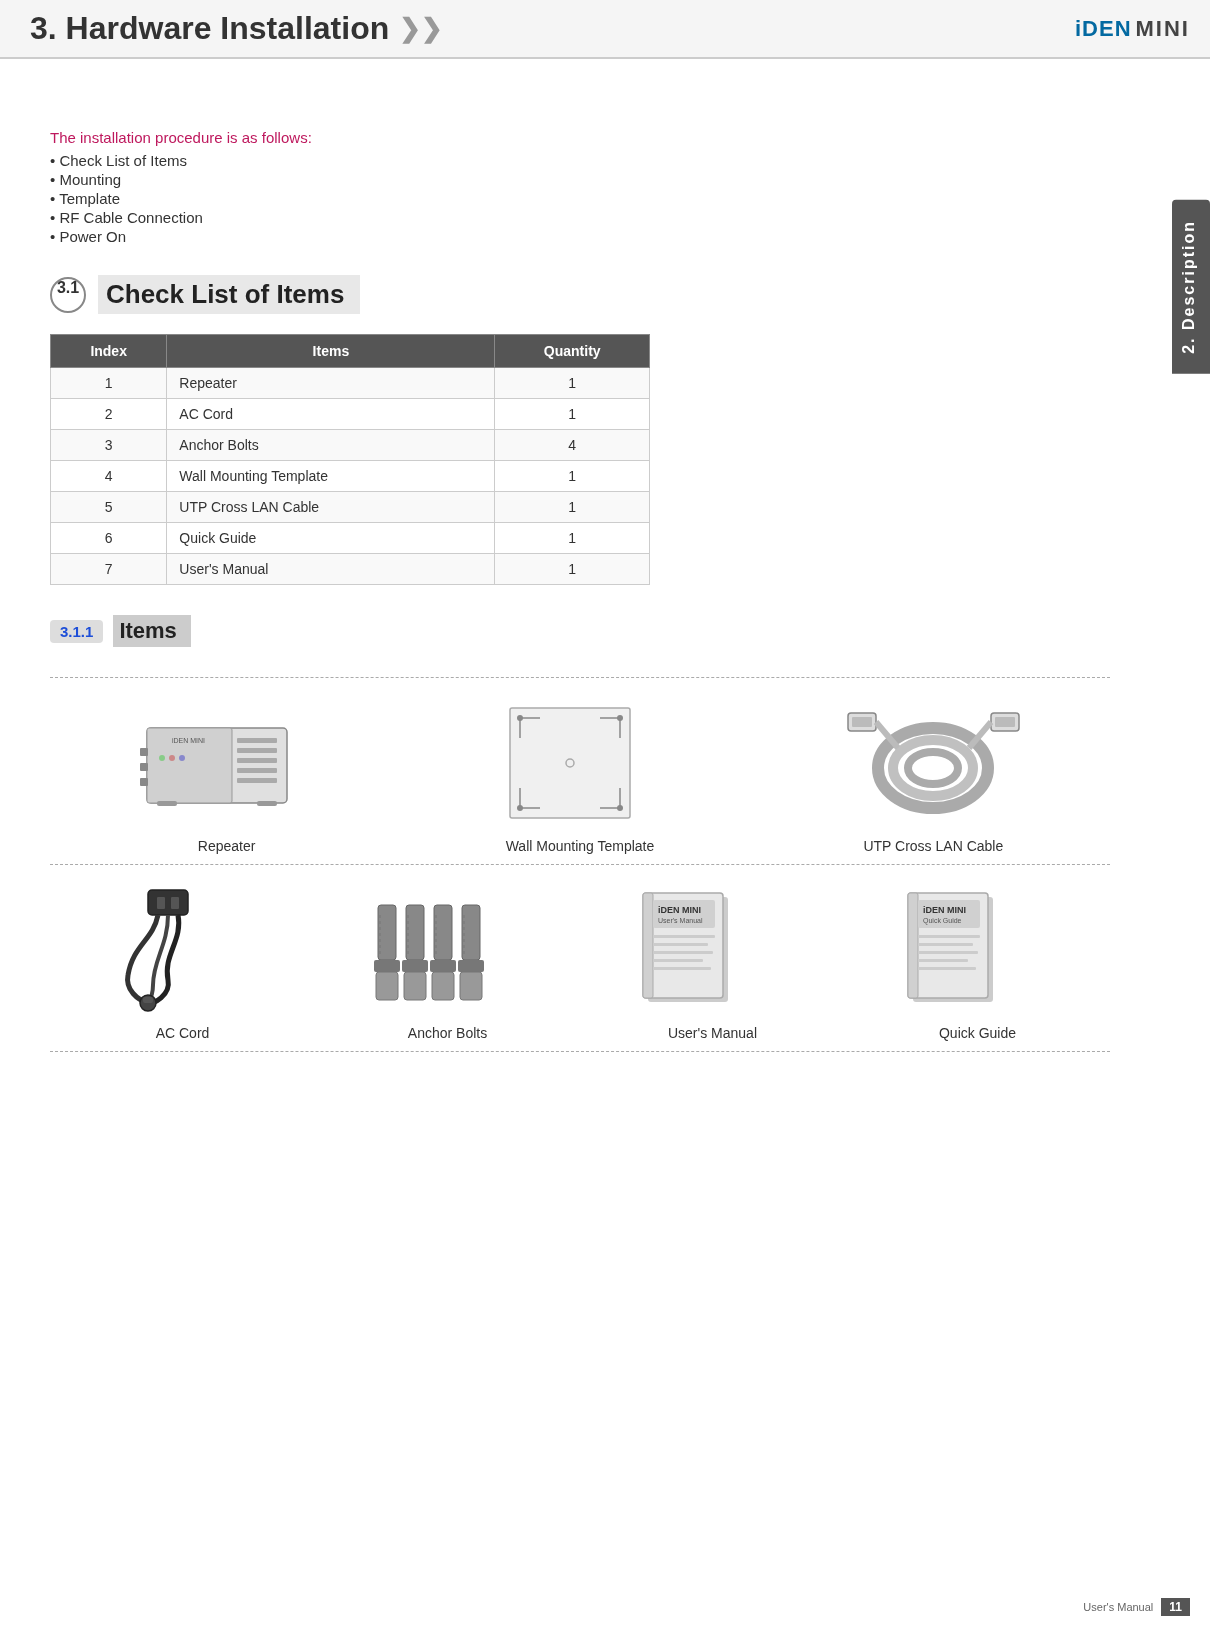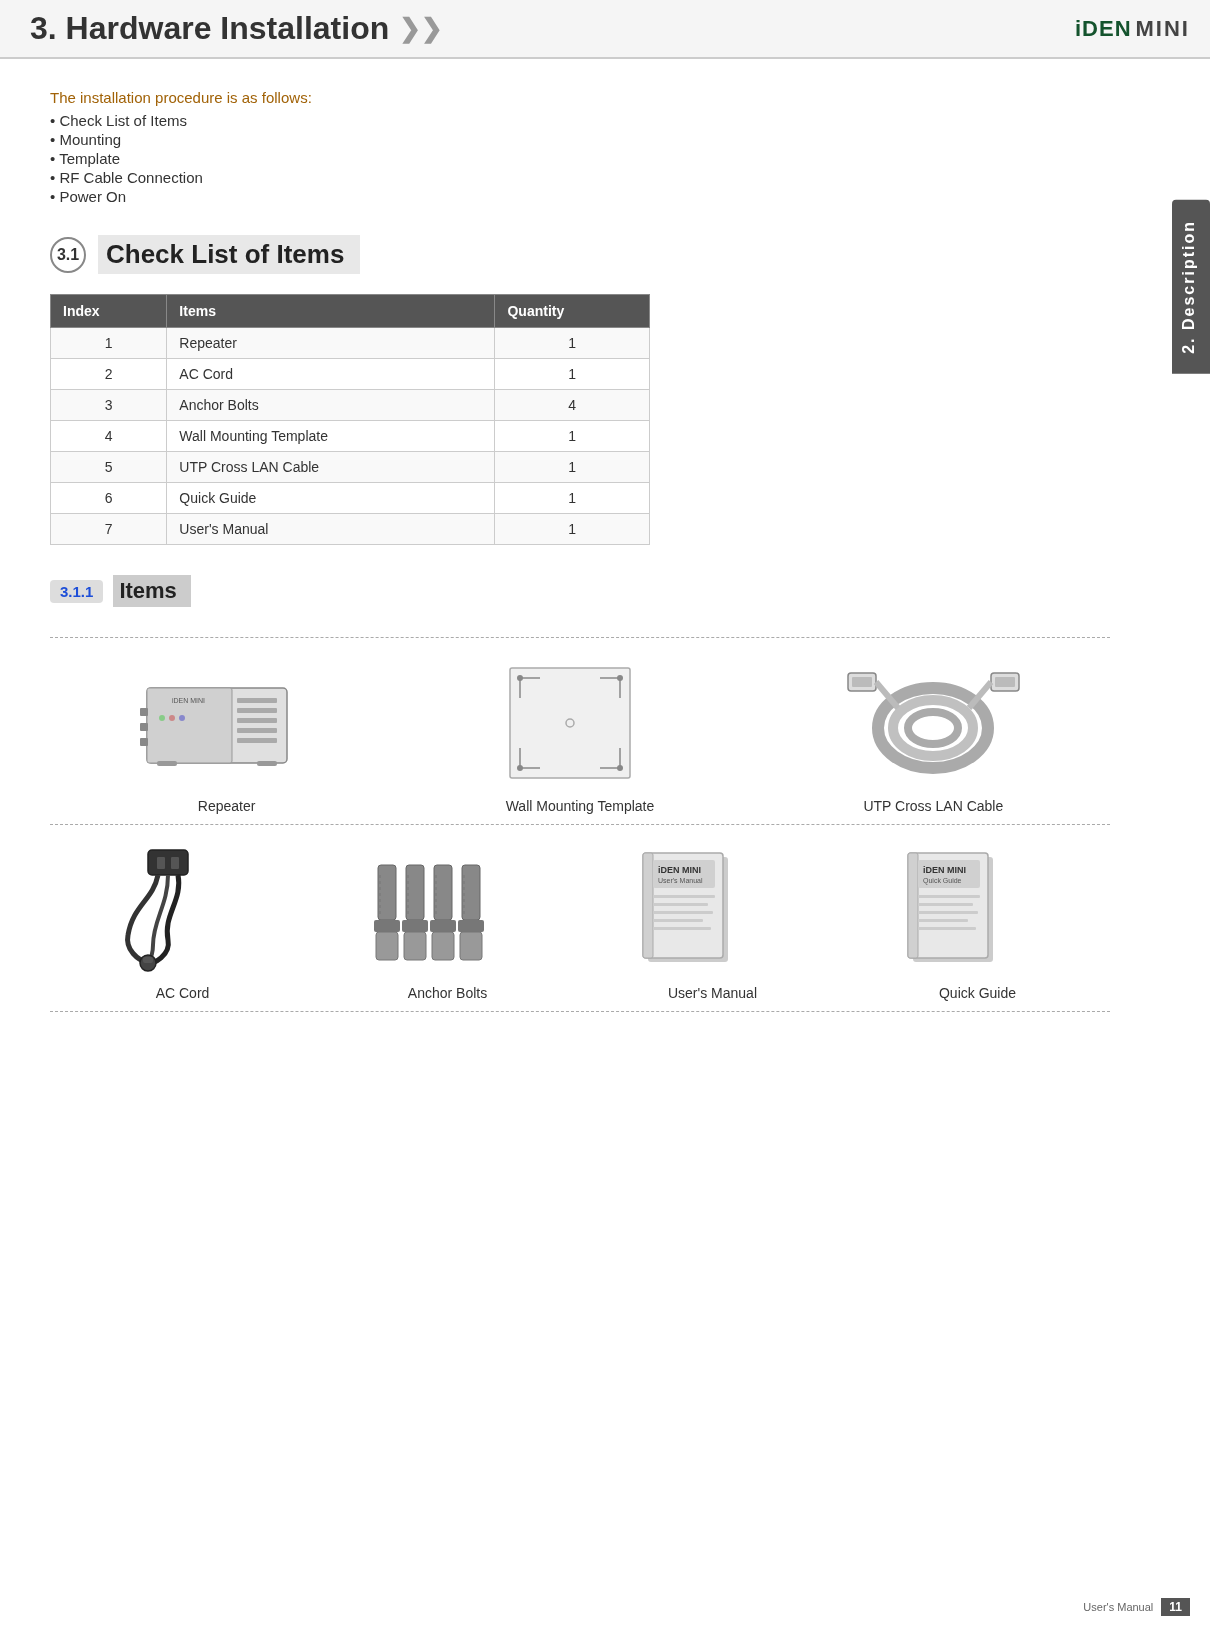--- a/index.html
+++ b/index.html
@@ -35,21 +35,21 @@
       font-size: 26px;
     }
     .brand-logo {
       display: flex;
       align-items: center;
       gap: 4px;
     }
     .brand-iden {
       font-size: 22px;
       font-weight: 700;
-      color: #14532d;
+      color: #0369a1;
       letter-spacing: 1px;
     }
     .brand-mini {
       font-size: 22px;
       font-weight: 900;
       color: #444444;
       letter-spacing: 2px;
     }
 
     
@@ -71,22 +71,23 @@
     }
 
     
     .main-content {
       padding: 30px 60px 30px 50px;
       margin-right: 40px;
     }
 
     .intro-text {
       font-size: 15px;
-      color: #a16207;
+      color: #be185d;
       margin-bottom: 6px;
+      margin-top: 40px;
     }
     .intro-list {
       list-style: none;
       margin-bottom: 30px;
     }
     .intro-list li {
       font-size: 15px;
       color: #333;
       margin-bottom: 2px;
     }
@@ -101,21 +102,21 @@
       gap: 12px;
       margin-bottom: 20px;
     }
     .section-number-badge {
       background: #ffffff;
       border: 2px solid #888;
       border-radius: 50%;
       width: 36px;
       height: 36px;
       display: flex;
-      align-items: center;
+      align-items: flex-start;
       justify-content: center;
       font-size: 16px;
       font-weight: bold;
       color: #333;
       flex-shrink: 0;
     }
     .section-title-text {
       font-size: 26px;
       font-weight: 900;
       color: #222;
@@ -128,21 +129,21 @@
       width: 600px;
       border-collapse: collapse;
       margin-bottom: 30px;
     }
     .items-table th {
       background: #555555;
       color: #ffffff;
       padding: 8px 12px;
       font-size: 14px;
       font-weight: bold;
-      text-align: left;
+      text-align: center;
       border: 1px solid #888;
     }
     .items-table td {
       padding: 7px 12px;
       font-size: 14px;
       color: #333;
       border: 1px solid #cccccc;
       text-align: center;
     }
     .items-table td.item-name {

